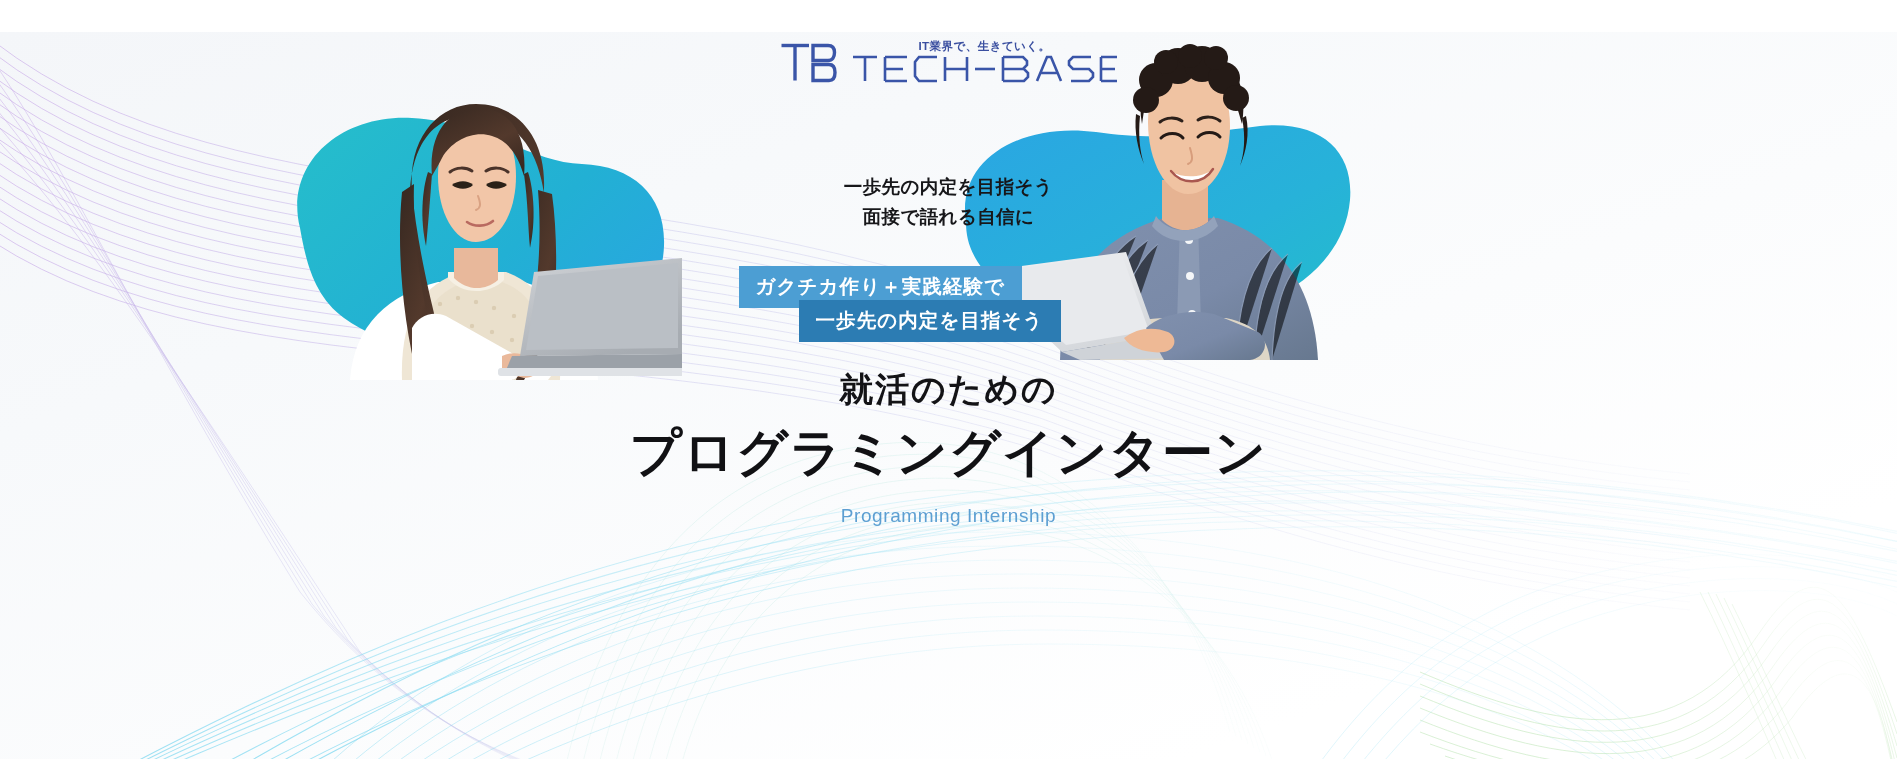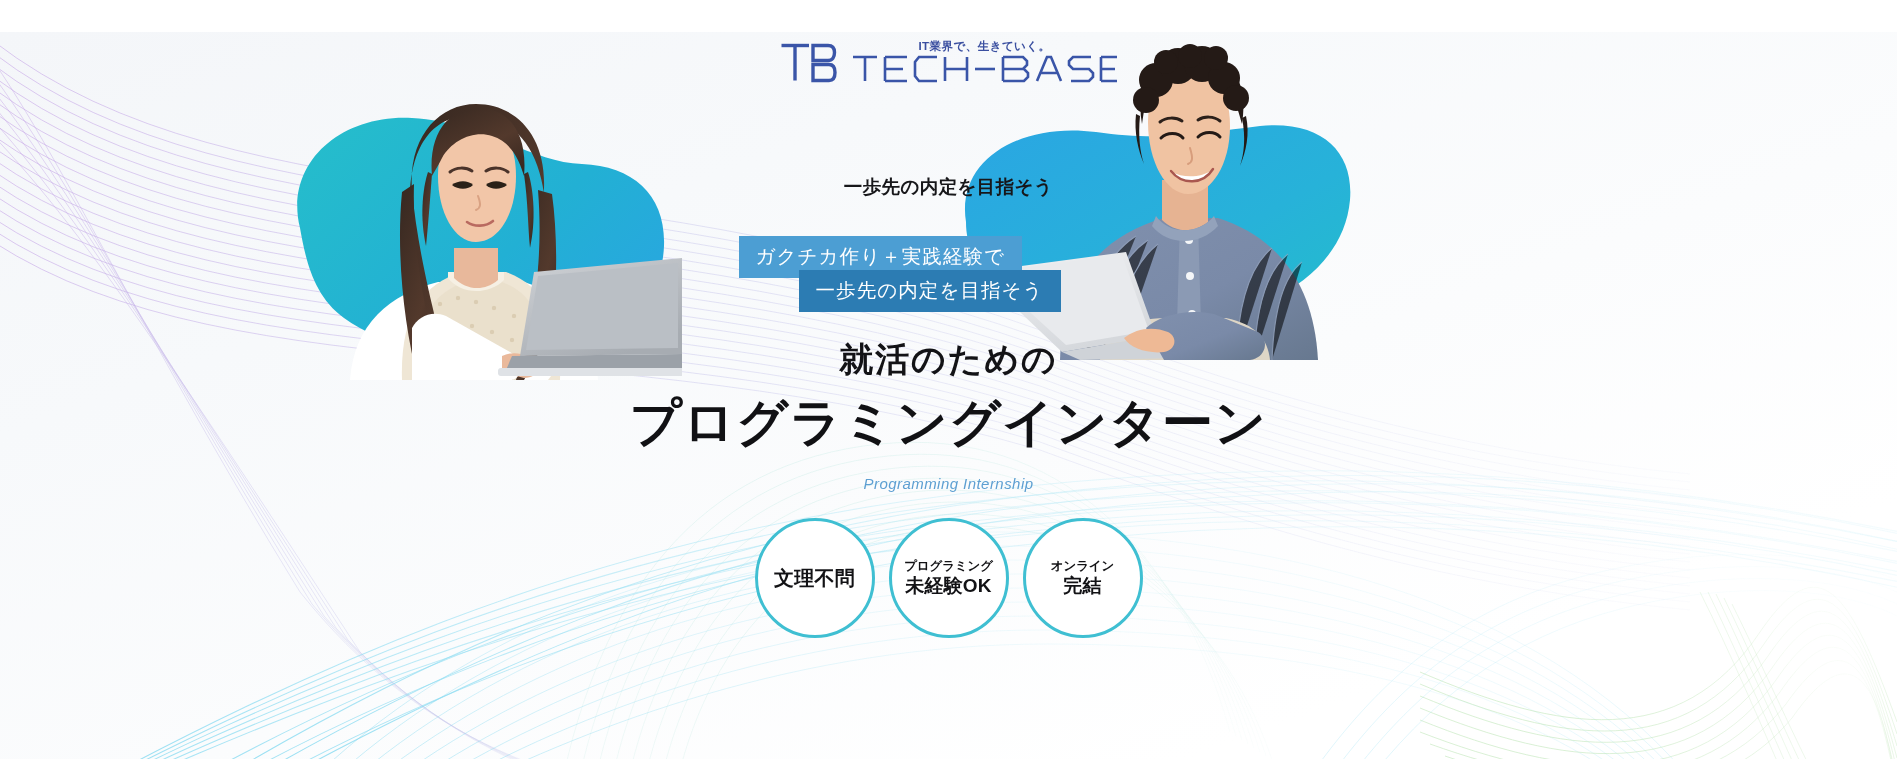--- a/index.html
+++ b/index.html
@@ -90,21 +90,21 @@
 
   .banner-wrap {
     margin-top: 34px;
     width: 420px;
     position: relative;
     height: 82px;
   }
   .banner {
     position: absolute;
     color: #ffffff;
-    font-weight: normal;
+    font-weight: bold;
     font-size: 19.5px;
     letter-spacing: 0.055em;
     line-height: 1;
     padding: 11px 17px 12px 17px;
     white-space: nowrap;
     box-sizing: border-box;
   }
   .banner-1 {
     left: 0;
     top: 0;
@@ -130,26 +130,25 @@
     font-size: 51px;
     font-weight: bold;
     color: #111114;
     letter-spacing: 0.02em;
     line-height: 1;
     white-space: nowrap;
     font-family: Liberation Serif, serif;
   }
   .subtitle-en {
     margin-top: 27px;
-    font-size: 15px;
+    font-size: 19px;
     color: #5d9fd2;
     letter-spacing: 0.03em;
     line-height: 1;
     white-space: nowrap;
-    font-style: italic;
   }
 
   
   .badges {
     margin-top: 27px;
     display: flex;
     gap: 14px;
     align-items: center;
     justify-content: center;
     pointer-events: auto;
@@ -531,39 +530,27 @@
           <path d="M250,3 L266,3 M250,3 L250,27 M250,15 L264,15 M250,27 L266,27"></path>
         </g>
       </svg>
     </div>
   </div>
 
   <div class="center-col">
 
     <div class="lead-copy">
       <div>一歩先の内定を目指そう</div>
+      <div>面接で語れる自信に</div>
     </div>
 
     <div class="banner-wrap">
       <div class="banner banner-1">ガクチカ作り＋実践経験で</div>
       <div class="banner banner-2">一歩先の内定を目指そう</div>
     </div>
 
     <div class="title-sm">就活のための</div>
     <div class="title-lg">プログラミングインターン</div>
     <div class="subtitle-en">Programming Internship</div>
 
-    <div class="badges">
-      <div class="badge">
-        <span class="big solo">文理不問</span>
-      </div>
-      <div class="badge">
-        <span class="small">プログラミング</span>
-        <span class="big">未経験OK</span>
-      </div>
-      <div class="badge">
-        <span class="small">オンライン</span>
-        <span class="big">完結</span>
-      </div>
-    </div>
 
   </div>
 </div>
 
 </body></html>

